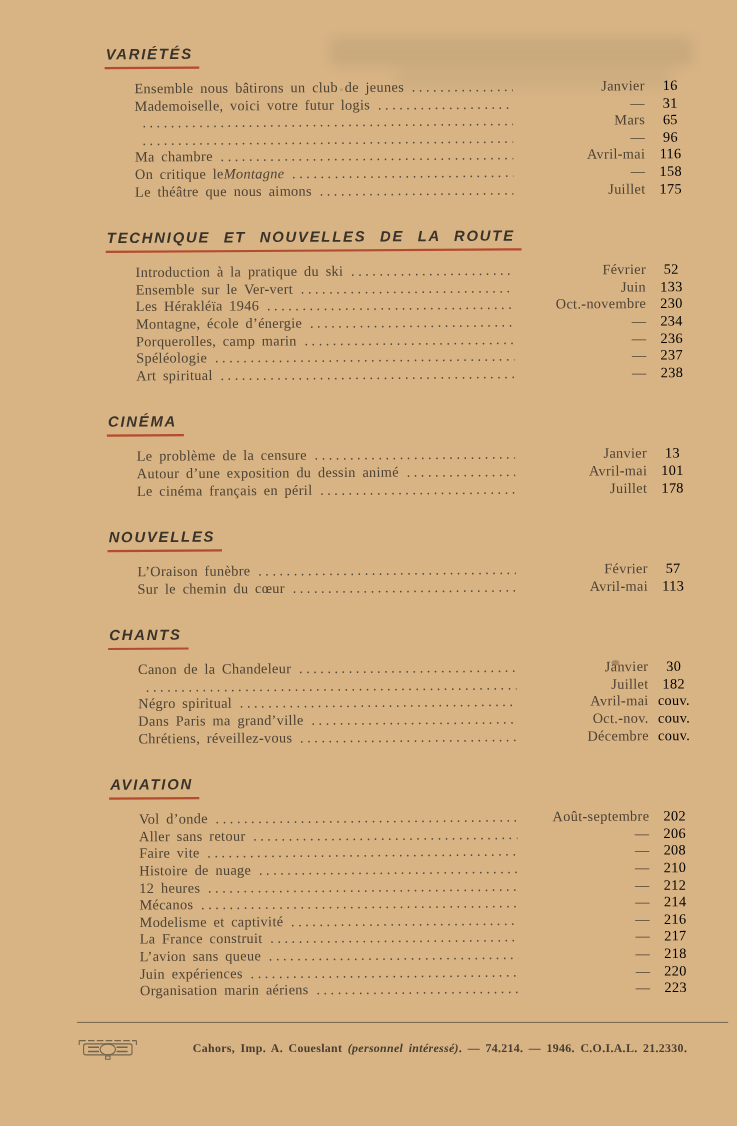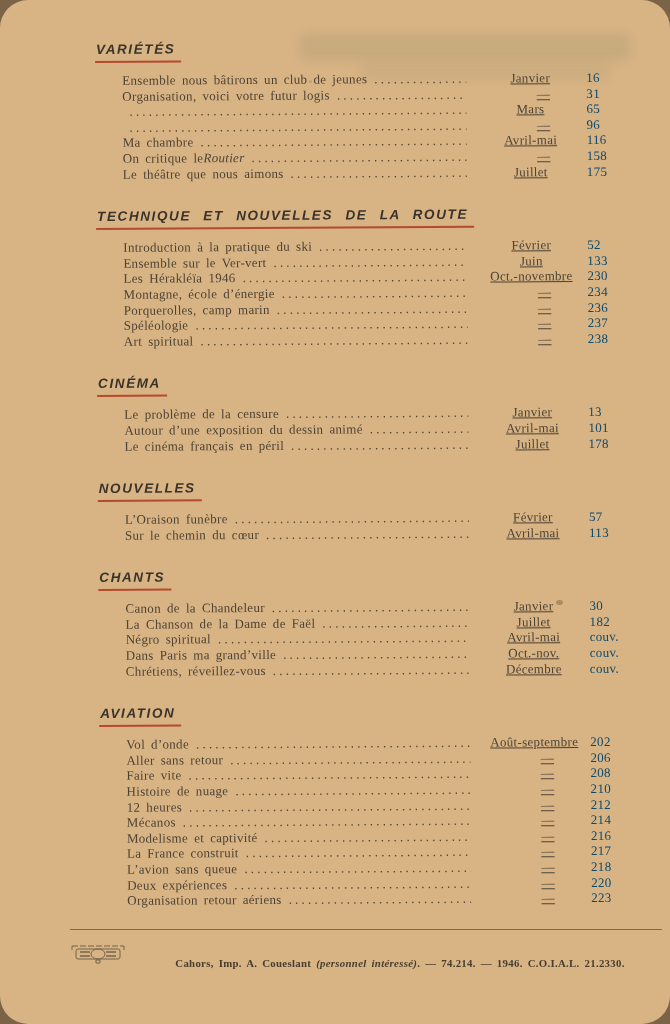--- a/index.html
+++ b/index.html
@@ -8,21 +8,20 @@
   .page{
     position:relative;width:670px;height:1024px;overflow:hidden;
     background:
       radial-gradient(ellipse at 48% 32%, rgba(255,238,205,.30), rgba(255,238,205,0) 62%),
       linear-gradient(90deg, rgba(96,68,34,.38) 0, rgba(96,68,34,.10) 2%, rgba(96,68,34,0) 5%),
       linear-gradient(270deg, rgba(96,68,34,.22) 0, rgba(96,68,34,0) 2.5%),
       linear-gradient(180deg, rgba(58,40,18,.55) 0, rgba(58,40,18,.08) .8%, rgba(58,40,18,0) 2.5%),
       linear-gradient(0deg, rgba(96,68,34,.28) 0, rgba(96,68,34,0) 4%),
       linear-gradient(180deg,#d2ab7c 0,#dcb98b 8%,#e0bf92 34%,#ddb a8a 60%,#d8b183 78%,#cfa878 94%,#c9a171 100%);
     background-color:#d8b384;
-    border-radius:28px;
   }
 
   
   .ghost{position:absolute;border-radius:8px;filter:blur(5px);pointer-events:none;}
   .g1{left:300px;top:34px;width:330px;height:26px;background:rgba(118,124,96,.16);}
   .g2{left:360px;top:62px;width:250px;height:18px;background:rgba(118,124,96,.10);}
   .speck{position:absolute;border-radius:50%;background:rgba(90,66,38,.35);pointer-events:none;}
 
   .content{
     position:absolute;left:95px;top:42px;right:38px;
@@ -47,31 +46,31 @@
     display:flex;align-items:baseline;
     font-size:13px;line-height:15.6px;height:15.6px;
     letter-spacing:.3px;word-spacing:2.5px;color:#4d4335;
     white-space:nowrap;
   }
   .entry .t{flex:0 0 auto;}
   .entry .leader{
     flex:1 1 auto;overflow:hidden;margin:0 8px 0 7px;
     letter-spacing:3.2px;color:#55493a;
   }
-  .entry .month{flex:0 0 112px;text-align:center;text-decoration:underline;}
+  .entry .month{flex:0 0 112px;text-align:right;}
   .entry .month.dash{padding-left:26px;flex:0 0 86px;}
-  .entry .pg{flex:0 0 46px;text-align:left;color:#0c4a6e;}
+  .entry .pg{flex:0 0 46px;text-align:center;color:#000000;}
 
   .footer-rule{
     position:absolute;left:70px;right:8px;top:929px;
     border-top:1.5px solid #5d5141;opacity:.75;
   }
   .footer{
     position:absolute;left:70px;right:10px;top:936px;
-    display:flex;align-items:flex-end;
+    display:flex;align-items:center;
   }
   .printer-mark{flex:0 0 70px;padding-top:4px;opacity:.8;}
   .footer-text{
     flex:1; text-align:center;
     font-size:10.8px;font-weight:bold;color:#473e30;
     letter-spacing:.3px;word-spacing:2px;line-height:14.5px;
   }
   .footer-text i{font-weight:bold;}
 </style>
 </head>
@@ -88,21 +87,21 @@
       <div class="section">
         <div class="section-heading"><span class="hd">VARIÉTÉS</span></div>
         <div class="entries">
           <div class="entry">
             <span class="t">Ensemble nous bâtirons un club de jeunes</span>
             <span class="leader">..........................................................................................</span>
             <span class="month">Janvier</span>
             <span class="pg">16</span>
           </div>
           <div class="entry">
-            <span class="t">Organisation, voici votre futur logis</span>
+            <span class="t">Mademoiselle, voici votre futur logis</span>
             <span class="leader">..........................................................................................</span>
             <span class="month dash">—</span>
             <span class="pg">31</span>
           </div>
           <div class="entry">
             <span class="leader">..........................................................................................</span>
             <span class="month">Mars</span>
             <span class="pg">65</span>
           </div>
           <div class="entry">
@@ -111,21 +110,21 @@
             <span class="pg">96</span>
           </div>
           <div class="entry">
             <span class="t">Ma chambre</span>
             <span class="leader">..........................................................................................</span>
             <span class="month">Avril-mai</span>
             <span class="pg">116</span>
           </div>
           <div class="entry">
             <span class="t">On critique le </span>
-            <i>Routier</i>
+            <i>Montagne</i>
             <span class="leader">..........................................................................................</span>
             <span class="month dash">—</span>
             <span class="pg">158</span>
           </div>
           <div class="entry">
             <span class="t">Le théâtre que nous aimons</span>
             <span class="leader">..........................................................................................</span>
             <span class="month">Juillet</span>
             <span class="pg">175</span>
           </div>
@@ -221,21 +220,20 @@
       <div class="section">
         <div class="section-heading"><span class="hd">CHANTS</span></div>
         <div class="entries">
           <div class="entry">
             <span class="t">Canon de la Chandeleur</span>
             <span class="leader">..........................................................................................</span>
             <span class="month">Janvier</span>
             <span class="pg">30</span>
           </div>
           <div class="entry">
-            <span class="t">La Chanson de la Dame de Faël</span>
             <span class="leader">..........................................................................................</span>
             <span class="month">Juillet</span>
             <span class="pg">182</span>
           </div>
           <div class="entry">
             <span class="t">Négro spiritual</span>
             <span class="leader">..........................................................................................</span>
             <span class="month">Avril-mai</span>
             <span class="pg">couv.</span>
           </div>
@@ -304,27 +302,27 @@
             <span class="month dash">—</span>
             <span class="pg">217</span>
           </div>
           <div class="entry">
             <span class="t">L’avion sans queue</span>
             <span class="leader">..........................................................................................</span>
             <span class="month dash">—</span>
             <span class="pg">218</span>
           </div>
           <div class="entry">
-            <span class="t">Deux expériences</span>
+            <span class="t">Juin expériences</span>
             <span class="leader">..........................................................................................</span>
             <span class="month dash">—</span>
             <span class="pg">220</span>
           </div>
           <div class="entry">
-            <span class="t">Organisation retour aériens</span>
+            <span class="t">Organisation marin aériens</span>
             <span class="leader">..........................................................................................</span>
             <span class="month dash">—</span>
             <span class="pg">223</span>
           </div>
         </div>
       </div>
     </div>
 
   <div class="footer-rule"></div>
 

